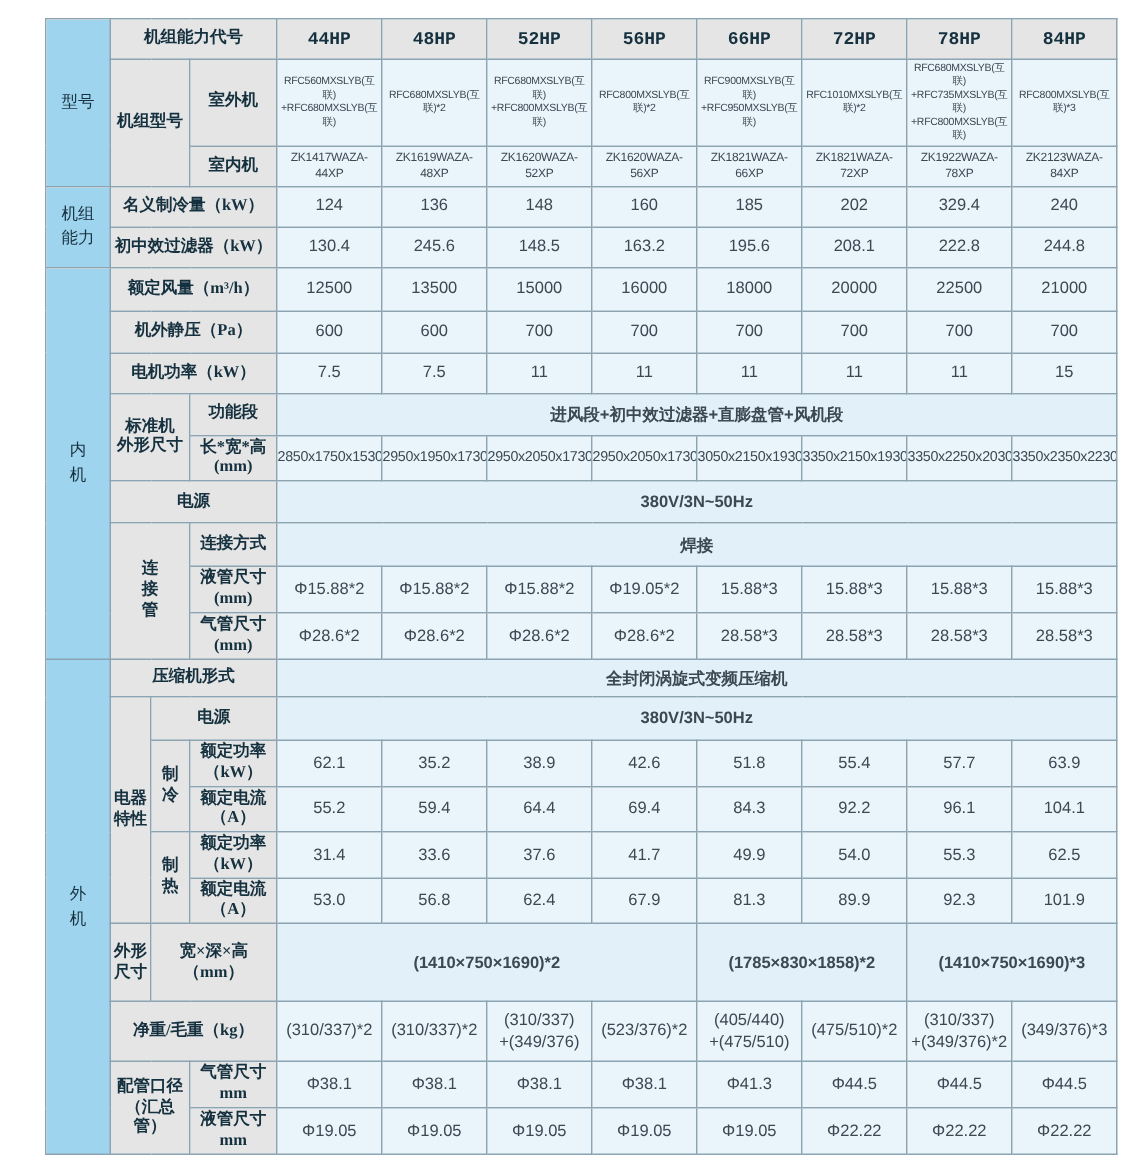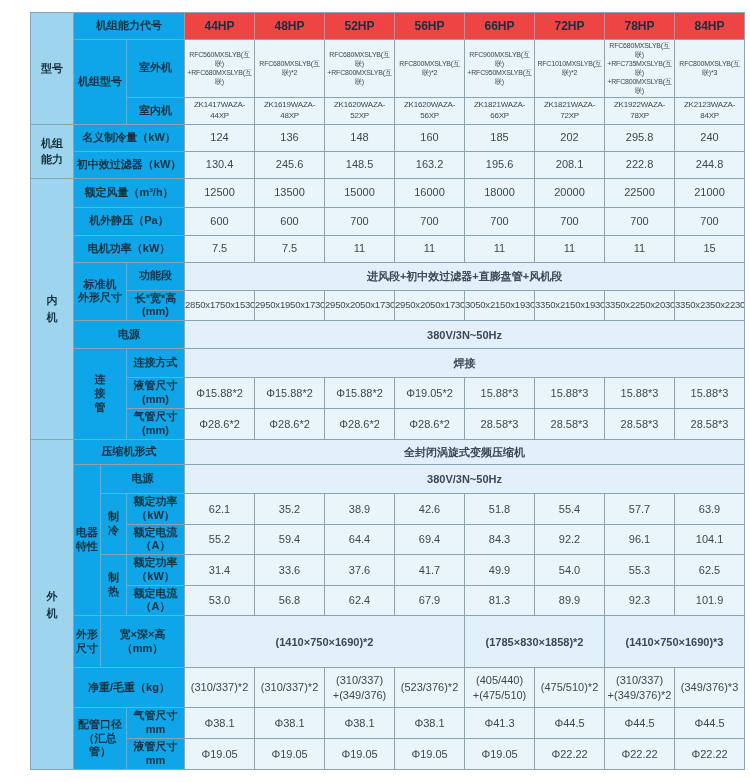--- a/index.html
+++ b/index.html
@@ -2,23 +2,23 @@
 <html><head>
 <meta charset="utf-8">
 <style>
   html,body{margin:0;padding:0;background:#ffffff;}
   .page{width:750px;height:783px;background:#ffffff;overflow:hidden;
         font-family:"Liberation Sans","DejaVu Sans",sans-serif;}
   table.spec{border-collapse:collapse;table-layout:fixed;width:714px;
              margin:12px 0 0 30px;border:1px solid #5f7c8e;}
   td{border:1px solid #8ca3b2;text-align:center;vertical-align:middle;
      padding:1px 2px;white-space:pre-line;overflow:hidden;}
-  td.grp{background:#9fd4ee;font-weight:bold;font-size:11px;color:#15313f;line-height:1.5;}
-  td.lbl{background:#0ea5e9;font-weight:bold;font-size:11px;color:#15313f;line-height:1.25;}
-  td.hdr{background:#ef4444;font-weight:bold;font-size:12px;color:#15313f;}
+  td.grp{background:#9fd4ee;font-weight:normal;font-size:11px;color:#15313f;line-height:1.5;}
+  td.lbl{background:#e5e5e5;font-weight:bold;font-size:11px;color:#15313f;line-height:1.25;font-family:Liberation Serif, serif;}
+  td.hdr{background:#e5e5e5;font-weight:bold;font-size:12px;color:#15313f;font-family:Liberation Mono, monospace;}
   td.val{background:#eaf4fb;font-size:11px;color:#3c4852;line-height:1.3;}
   td.vspan{background:#e2f0f9;font-size:11px;color:#3c4852;font-weight:bold;}
   td.model{font-size:7px;line-height:1.3;letter-spacing:-0.2px;padding:1px 0;}
   td.model2{font-size:8px;letter-spacing:-0.2px;padding:1px 0;}
   td.dimcell{font-size:9.5px;letter-spacing:-0.2px;padding:1px 0;margin-top:42px;}
 </style>
 </head>
 <body>
 
 <div class="page">
@@ -85,21 +85,21 @@
 <tr style="height:27px">
   <td class="grp" rowspan="2">机组
 能力</td>
   <td class="lbl" colspan="3">名义制冷量（kW）</td>
   <td class="val">124</td>
   <td class="val">136</td>
   <td class="val">148</td>
   <td class="val">160</td>
   <td class="val">185</td>
   <td class="val">202</td>
-  <td class="val">295.8</td>
+  <td class="val">329.4</td>
   <td class="val">240</td>
 </tr>
 
 <tr style="height:27px">
   <td class="lbl" colspan="3">初中效过滤器（kW）</td>
   <td class="val">130.4</td>
   <td class="val">245.6</td>
   <td class="val">148.5</td>
   <td class="val">163.2</td>
   <td class="val">195.6</td>

